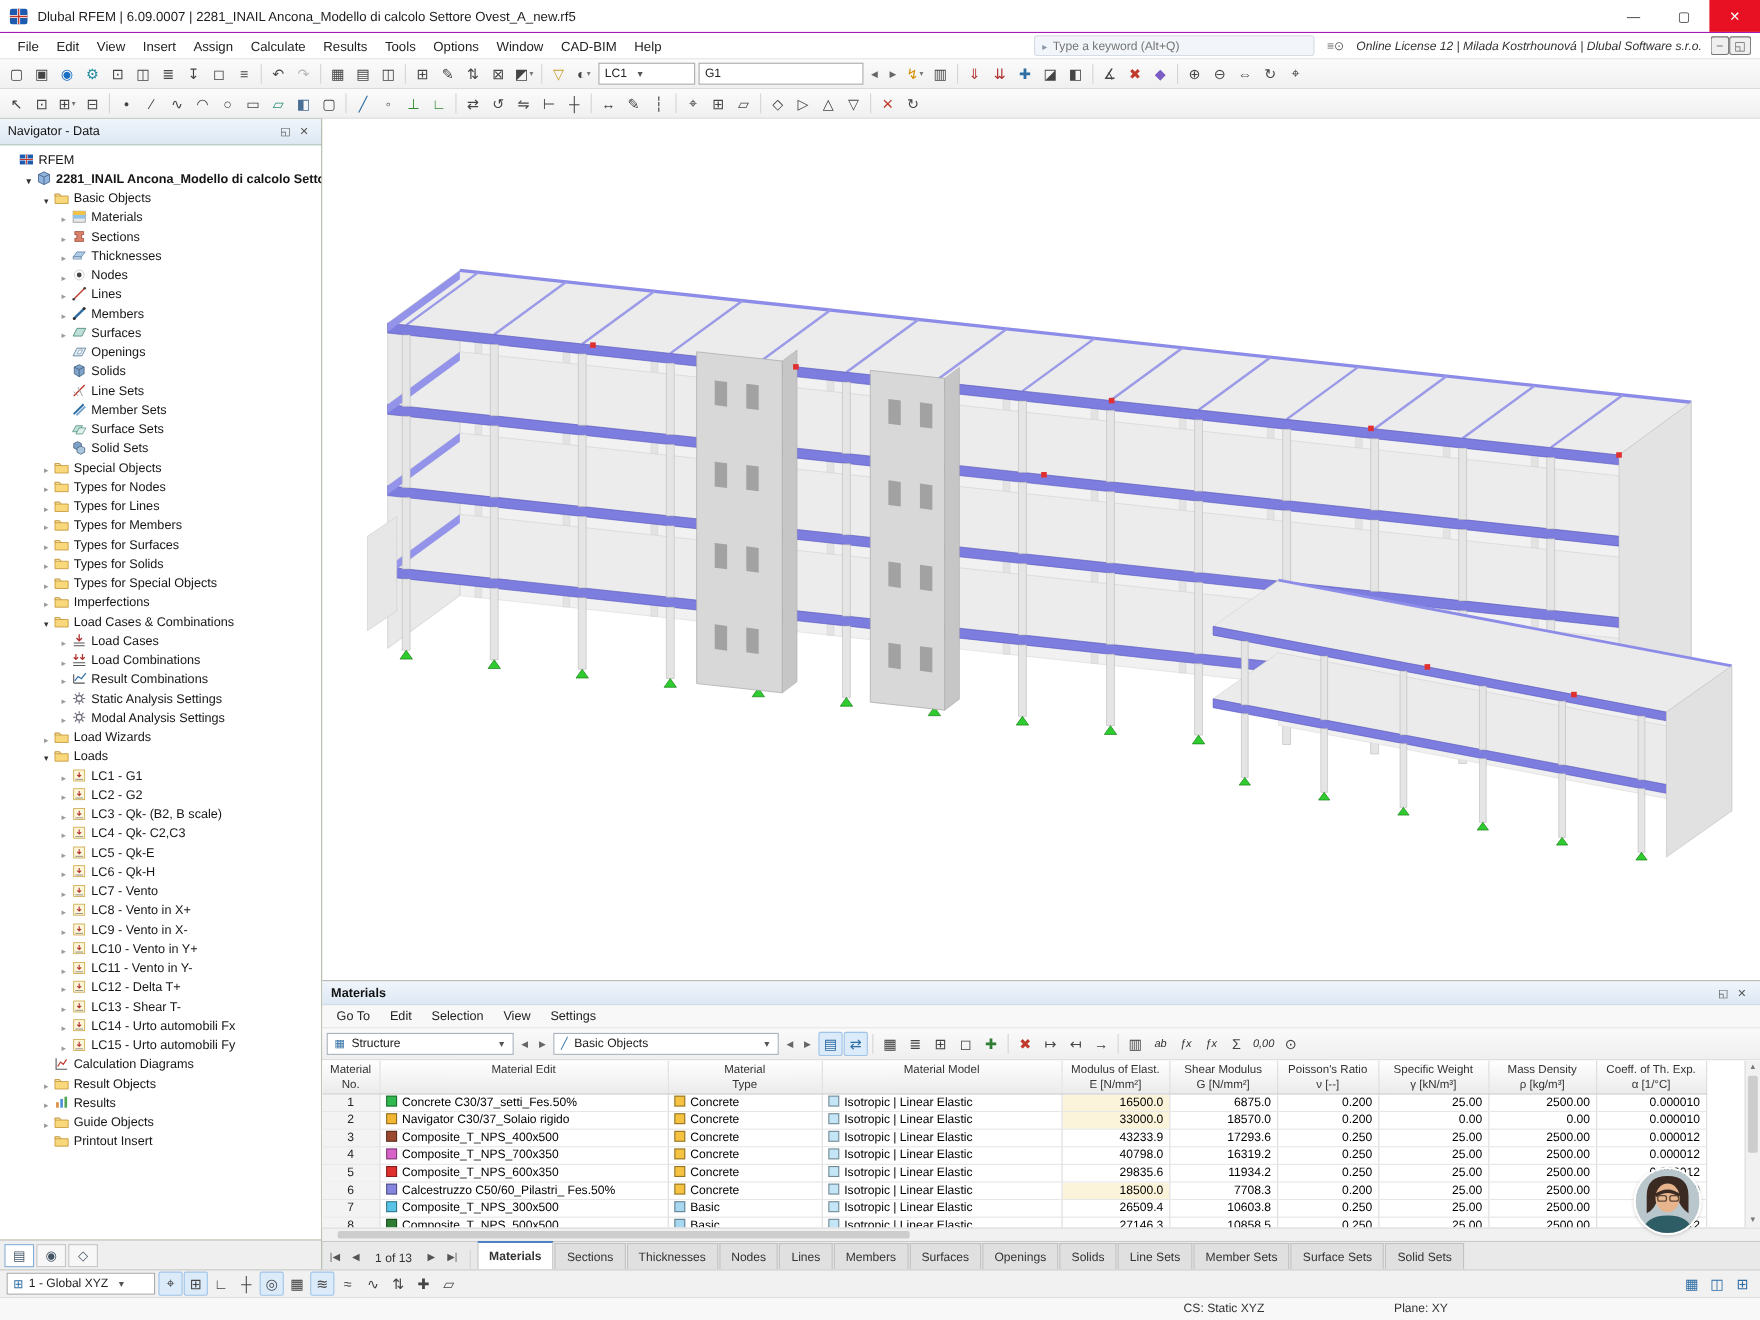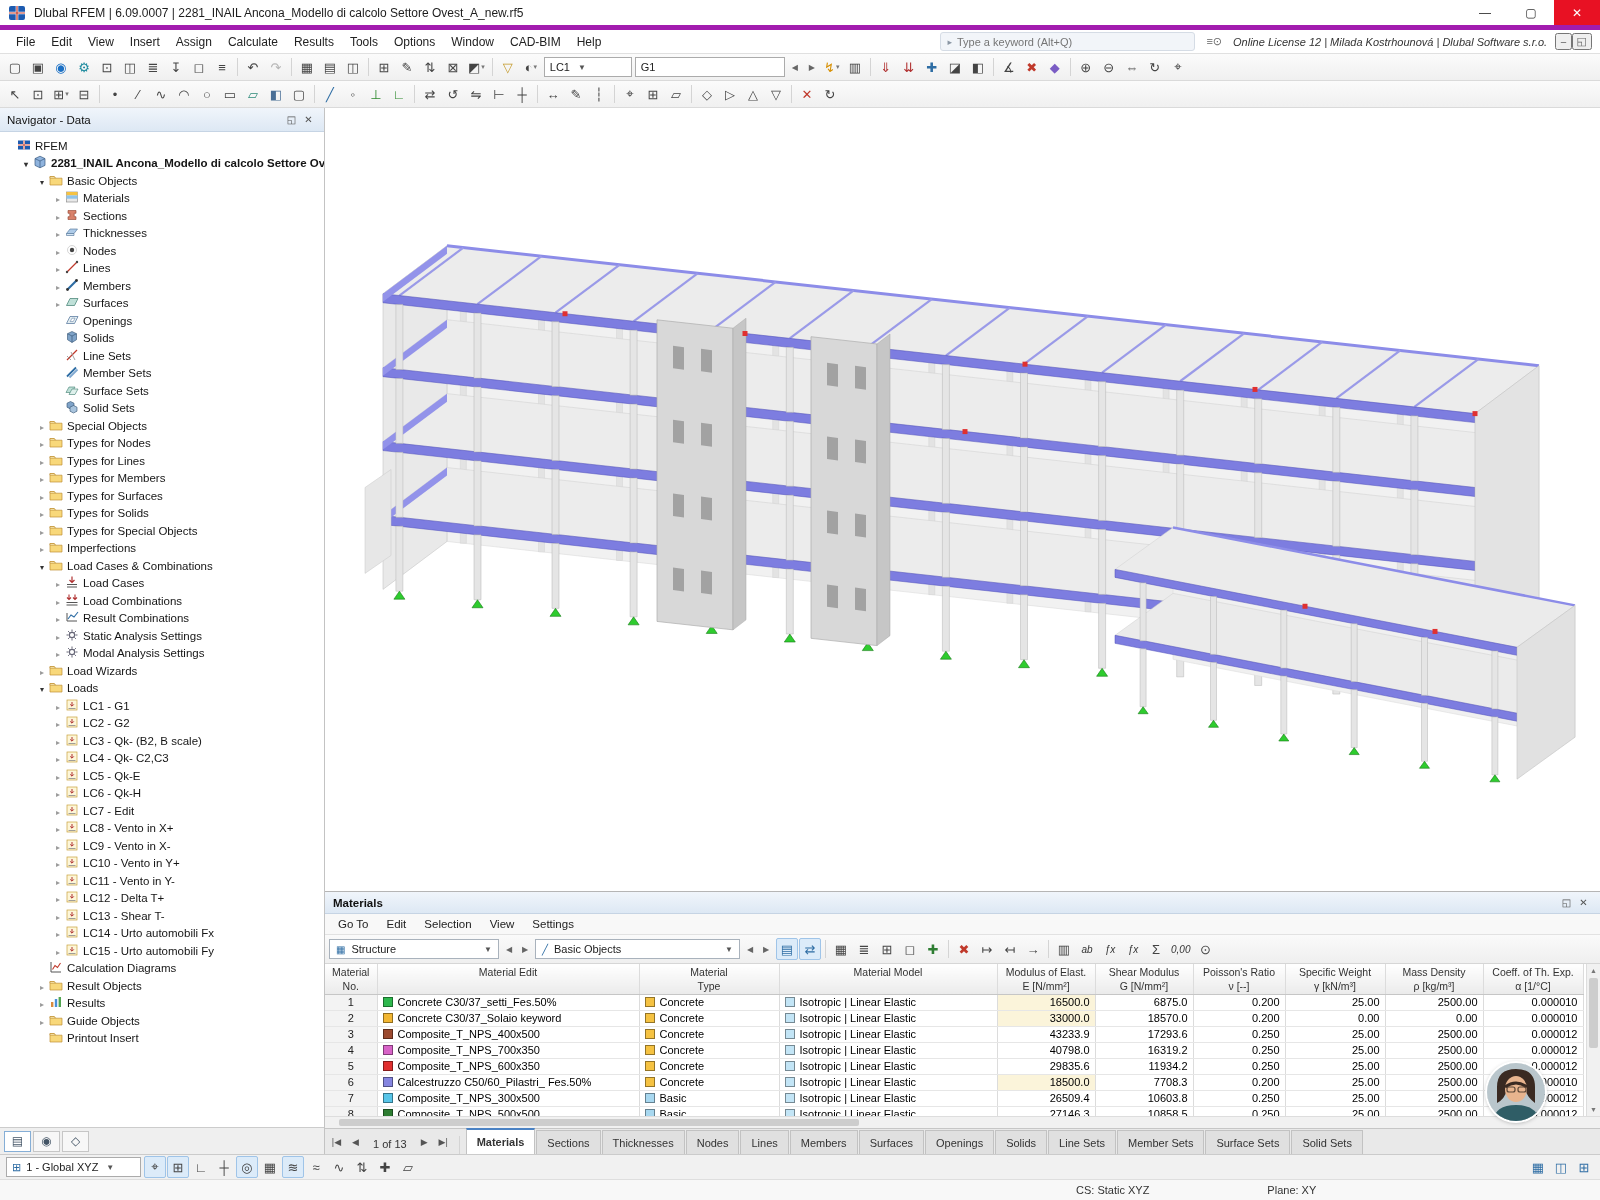--- a/index.html
+++ b/index.html
@@ -2,21 +2,21 @@
 <html><head>
 <meta charset="utf-8">
 <style>
   * { box-sizing: border-box; margin:0; padding:0; cursor: default; }
   html,body { width:1600px; height:1200px; overflow:hidden; background:#888; }
   .app { width:1600px; height:1200px; display:flex; flex-direction:column;
          font-family:"Liberation Sans", sans-serif; background:#f0f0f0; position:relative; overflow:hidden; }
 
   
   .titlebar { height:30px; background:#fff; display:flex; align-items:center; padding-left:8px;
-              border-bottom:5px solid #a21caf; flex:0 0 auto; }
+              border-bottom:1px solid #a21caf; flex:0 0 auto; }
   .title-text { font-size:12px; color:#1c1c1c; margin-left:8px; }
   .win-controls { margin-left:auto; display:flex; height:100%; }
   .win-btn { width:46px; height:100%; display:flex; align-items:center; justify-content:center;
              font-size:12px; color:#333; background:transparent; border:none; }
   .win-btn.close { background:#e81123; color:#fff; }
 
   
   .menubar { height:24px; background:#fff; display:flex; align-items:center; padding:0 8px;
              border-bottom:1px solid #e0e0e0; font-size:12px; flex:0 0 auto; }
   .menu-item { padding:3px 8px; color:#222; }
@@ -39,21 +39,21 @@
   .tbtn .dd { font-size:7px; margin-left:1px; color:#777; font-style:normal; }
   .tbtn.pressed { background:#dcebf9; border-color:#9fc4e8; }
   .sep { width:1px; height:18px; background:#d4d4d4; margin:0 3px; flex:0 0 auto; }
   .lc-combo { height:20px; background:#fff; border:1px solid #ababab; display:flex; align-items:center;
               font-size:11px; padding:0 5px; color:#222; margin:0 1px; }
   .lc-combo .arrow { margin-left:8px; font-size:8px; color:#555; }
   .lc-combo.w1 { width:88px; } .lc-combo.w2 { width:150px; }
 
   
   .main { flex:1; display:flex; min-height:0; }
-  .navigator { width:325px; flex:0 0 auto; background:#4d7c0f; border-right:1px solid #c3c3c3;
+  .navigator { width:293px; flex:0 0 auto; background:#4d7c0f; border-right:1px solid #c3c3c3;
                display:flex; flex-direction:column; }
   .panel-hdr { height:24px; background:linear-gradient(#f0f5fb,#dde8f4); border-bottom:1px solid #c6d4e4;
                display:flex; align-items:center; padding:0 7px; font-size:11.5px; color:#111; flex:0 0 auto; }
   .panel-hdr .spacer { flex:1; }
   .hbtn { width:17px; height:17px; font-size:10px; color:#555; display:flex; align-items:center;
           justify-content:center; border:1px solid transparent; background:transparent; }
   .tree { flex:1; background:#fff; overflow:hidden; padding-top:2px; }
   .tree-row { height:17.5px; display:flex; align-items:flex-end; font-size:11.5px; color:#151515; white-space:nowrap; overflow:hidden;}
   .tree-row.bold { font-weight:bold; }
   .tree-row .chev { width:12px; font-size:8px; color:#9a9a9a; text-align:center; flex:0 0 auto; }
@@ -835,21 +835,21 @@
           </div>
           <div class="tree-row" style="padding-left: 52px;">
             <span class="chev">▸</span>
             <span class="ticon">
               <svg viewBox="0 0 14 14">
                 <rect x="2" y="2" width="10" height="10" fill="#fdf6d8" stroke="#c8a23c" stroke-width=".7"></rect>
                 <path d="M7 4v4M5.2 6.4L7 8.2 8.8 6.4" fill="none" stroke="#b03030" stroke-width="1"></path>
                 <path d="M3.5 10.5h7" stroke="#888" stroke-width=".8"></path>
               </svg>
             </span>
-            <span>LC7 - Edit</span>
+            <span>LC7 - Vento</span>
           </div>
           <div class="tree-row" style="padding-left: 52px;">
             <span class="chev">▸</span>
             <span class="ticon">
               <svg viewBox="0 0 14 14">
                 <rect x="2" y="2" width="10" height="10" fill="#fdf6d8" stroke="#c8a23c" stroke-width=".7"></rect>
                 <path d="M7 4v4M5.2 6.4L7 8.2 8.8 6.4" fill="none" stroke="#b03030" stroke-width="1"></path>
                 <path d="M3.5 10.5h7" stroke="#888" stroke-width=".8"></path>
               </svg>
             </span>
@@ -1323,21 +1323,21 @@
                     <td><span class="chip" style="background: rgb(195, 229, 246);"></span><span>Isotropic | Linear Elastic</span></td>
                     <td class="num mod"><span>16500.0</span></td>
                     <td class="num"><span>6875.0</span></td>
                     <td class="num"><span>0.200</span></td>
                     <td class="num"><span>25.00</span></td>
                     <td class="num"><span>2500.00</span></td>
                     <td class="num"><span>0.000010</span></td>
                   </tr>
                   <tr>
                     <td class="rowno"><span>2</span></td>
-                    <td class="name"><span class="chip" style="background: rgb(242, 182, 50);"></span><span>Concrete C30/37_Solaio keyword</span></td>
+                    <td class="name"><span class="chip" style="background: rgb(242, 182, 50);"></span><span>Navigator C30/37_Solaio rigido</span></td>
                     <td><span class="chip" style="background: rgb(245, 194, 66);"></span><span>Concrete</span></td>
                     <td><span class="chip" style="background: rgb(195, 229, 246);"></span><span>Isotropic | Linear Elastic</span></td>
                     <td class="num mod"><span>33000.0</span></td>
                     <td class="num"><span>18570.0</span></td>
                     <td class="num"><span>0.200</span></td>
                     <td class="num"><span>0.00</span></td>
                     <td class="num"><span>0.00</span></td>
                     <td class="num"><span>0.000010</span></td>
                   </tr>
                   <tr>

